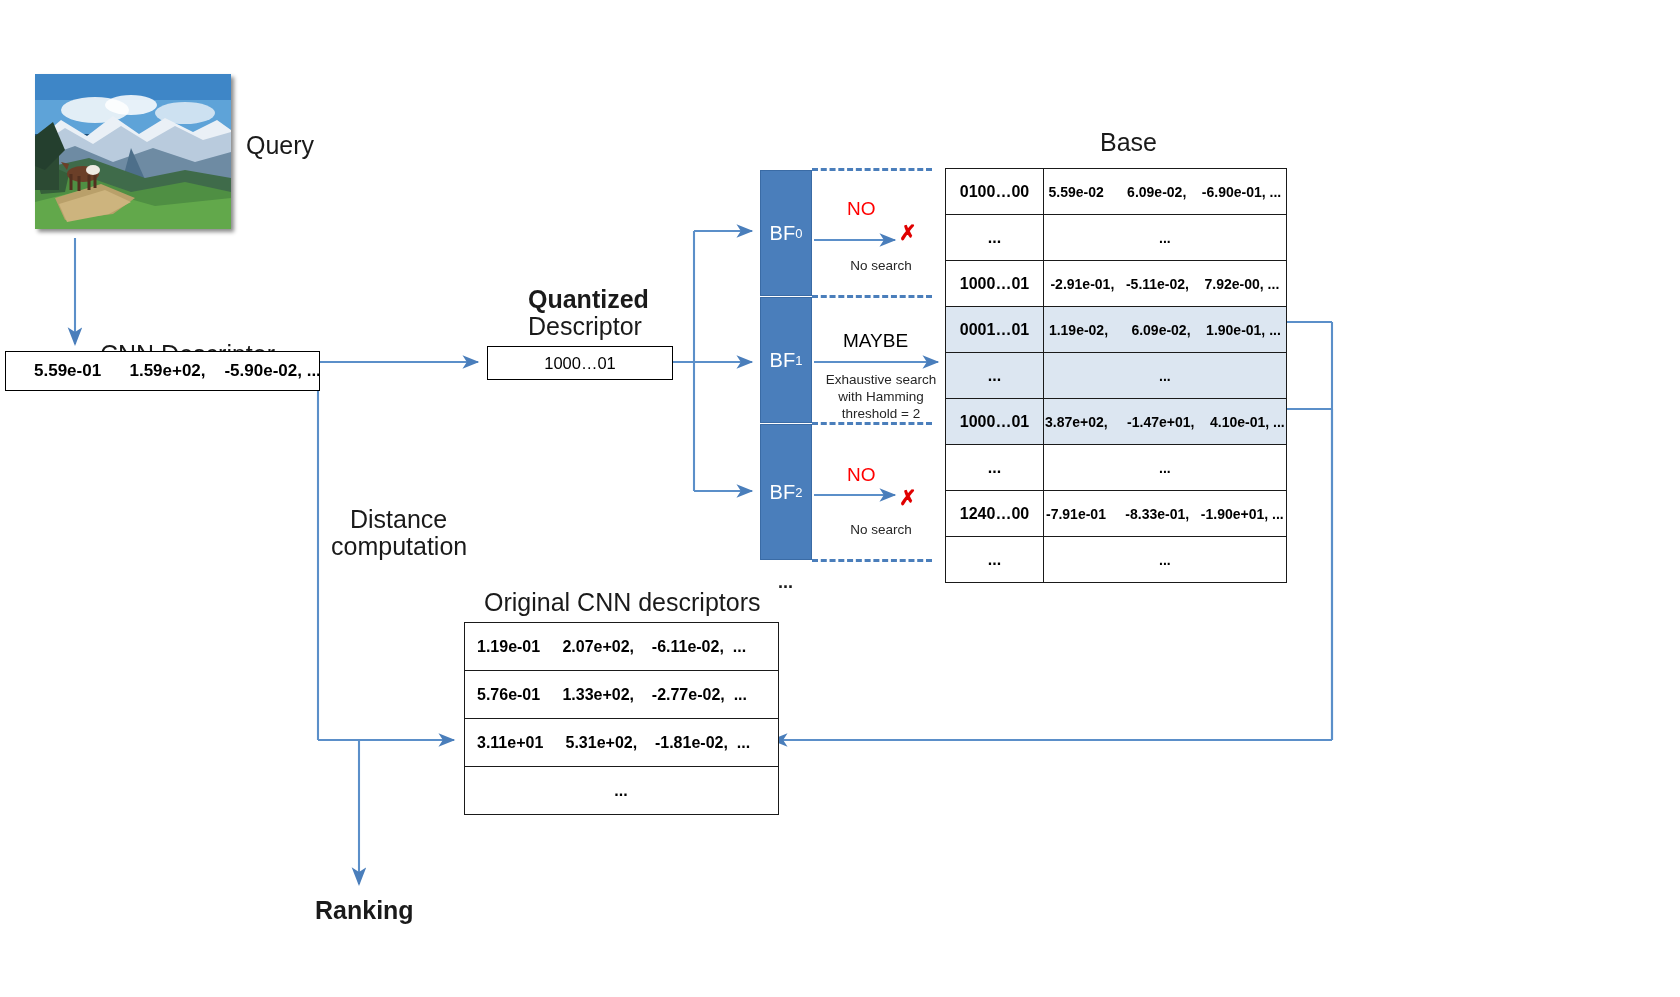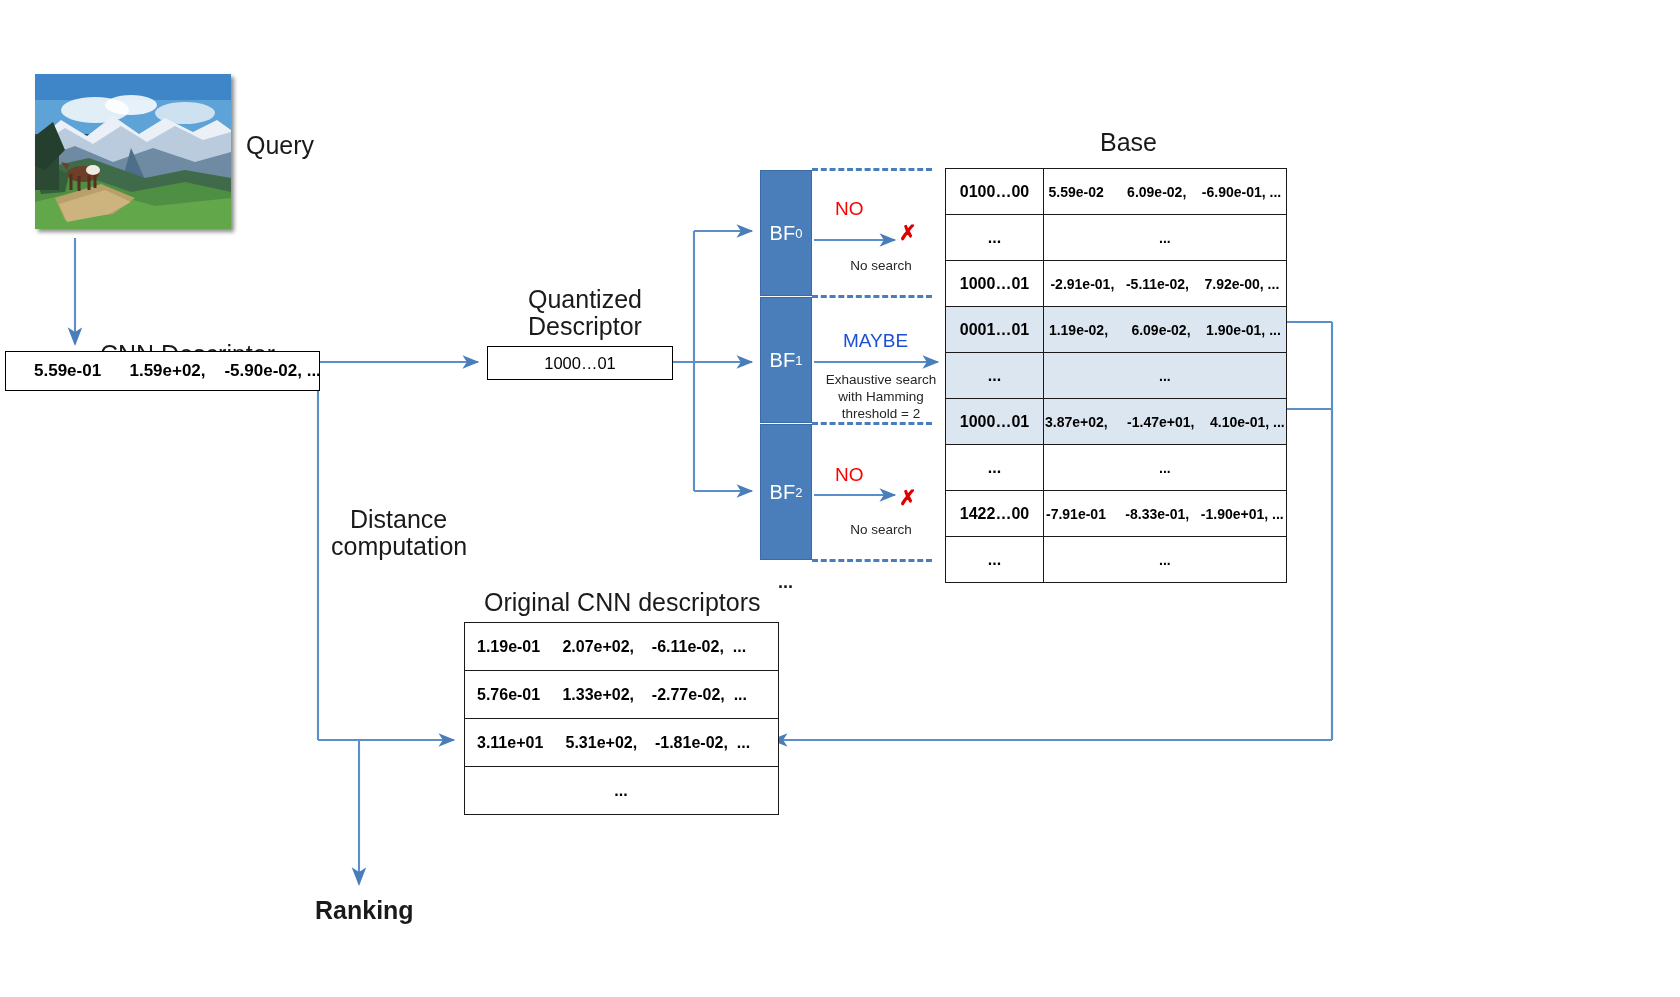--- a/index.html
+++ b/index.html
@@ -49,22 +49,22 @@
   
   .dashed{
     border-top:3px dashed #4a7ebb;height:0;
   }
   #dash-0{left:812px;top:168px;width:120px;}
   #dash-1{left:812px;top:295px;width:120px;}
   #dash-2{left:812px;top:422px;width:120px;}
   #dash-3{left:812px;top:559px;width:120px;}
 
   .verdict{font-size:19px;font-weight:normal;white-space:pre;}
-  .verdict.no{color:#ff0000;}
-  .verdict.maybe{color:#1d4ed8;text-align:right;}
+  .verdict.no{color:#ff0000;margin-left:12px;}
+  .verdict.maybe{color:#000000;text-align:right;}
 
   .xmark{color:#e00000;font-weight:bold;font-size:21px;}
 
   
   table.grid{border-collapse:collapse;background:#fff;}
   table.grid td{
     border:1.4px solid #1a1a1a;
     font-weight:bold;color:#000;white-space:pre;
   }
   #base-table{left:945px;top:168px;}
@@ -150,21 +150,21 @@
       <ellipse cx="58" cy="96" rx="7" ry="5" fill="#f0ece4"></ellipse>
       <rect x="0" y="76" width="24" height="40" fill="#2c4a33"></rect>
       <path d="M0,62 L18,48 L30,76 L10,96 L0,92 z" fill="#243f2e"></path>
     </svg>
   </div>
 
   <div class="abs label-plain" style="left:246px;top:131px;">Query</div>
 
   <div class="abs label-plain" style="left:100px;top:311px;margin-top:29px;">CNN Descriptor</div>
 
-  <div class="abs label-plain" style="left:528px;top:285px;">Quantized</div>
+  <div class="abs label-plain" style="left:528px;top:285px;font-weight:bold;">Quantized</div>
   <div class="abs label-plain" style="left:528px;top:312px;">Descriptor</div>
 
   <div class="abs label-plain" style="left:1100px;top:128px;">Base</div>
 
   <div class="abs label-plain" style="left:350px;top:505px;">Distance</div>
   <div class="abs label-plain" style="left:331px;top:532px;">computation</div>
 
   <div class="abs label-plain" style="left:315px;top:896px;font-weight:bold;">Ranking</div>
 
   <div class="abs label-plain" style="left:484px;top:588px;">Original CNN descriptors</div>
@@ -234,21 +234,21 @@
         </tr>
         <tr class="hl">
           <td class="code">1000…01</td>
           <td class="vals">3.87e+02,     -1.47e+01,    4.10e-01, ...</td>
         </tr>
         <tr>
           <td class="code">...</td>
           <td class="vals">...</td>
         </tr>
         <tr>
-          <td class="code">1422…00</td>
+          <td class="code">1240…00</td>
           <td class="vals">-7.91e-01     -8.33e-01,   -1.90e+01, ...</td>
         </tr>
         <tr>
           <td class="code">...</td>
           <td class="vals">...</td>
         </tr>
       </tbody>
   </table>
 
   <table class="grid abs" id="orig-table">

